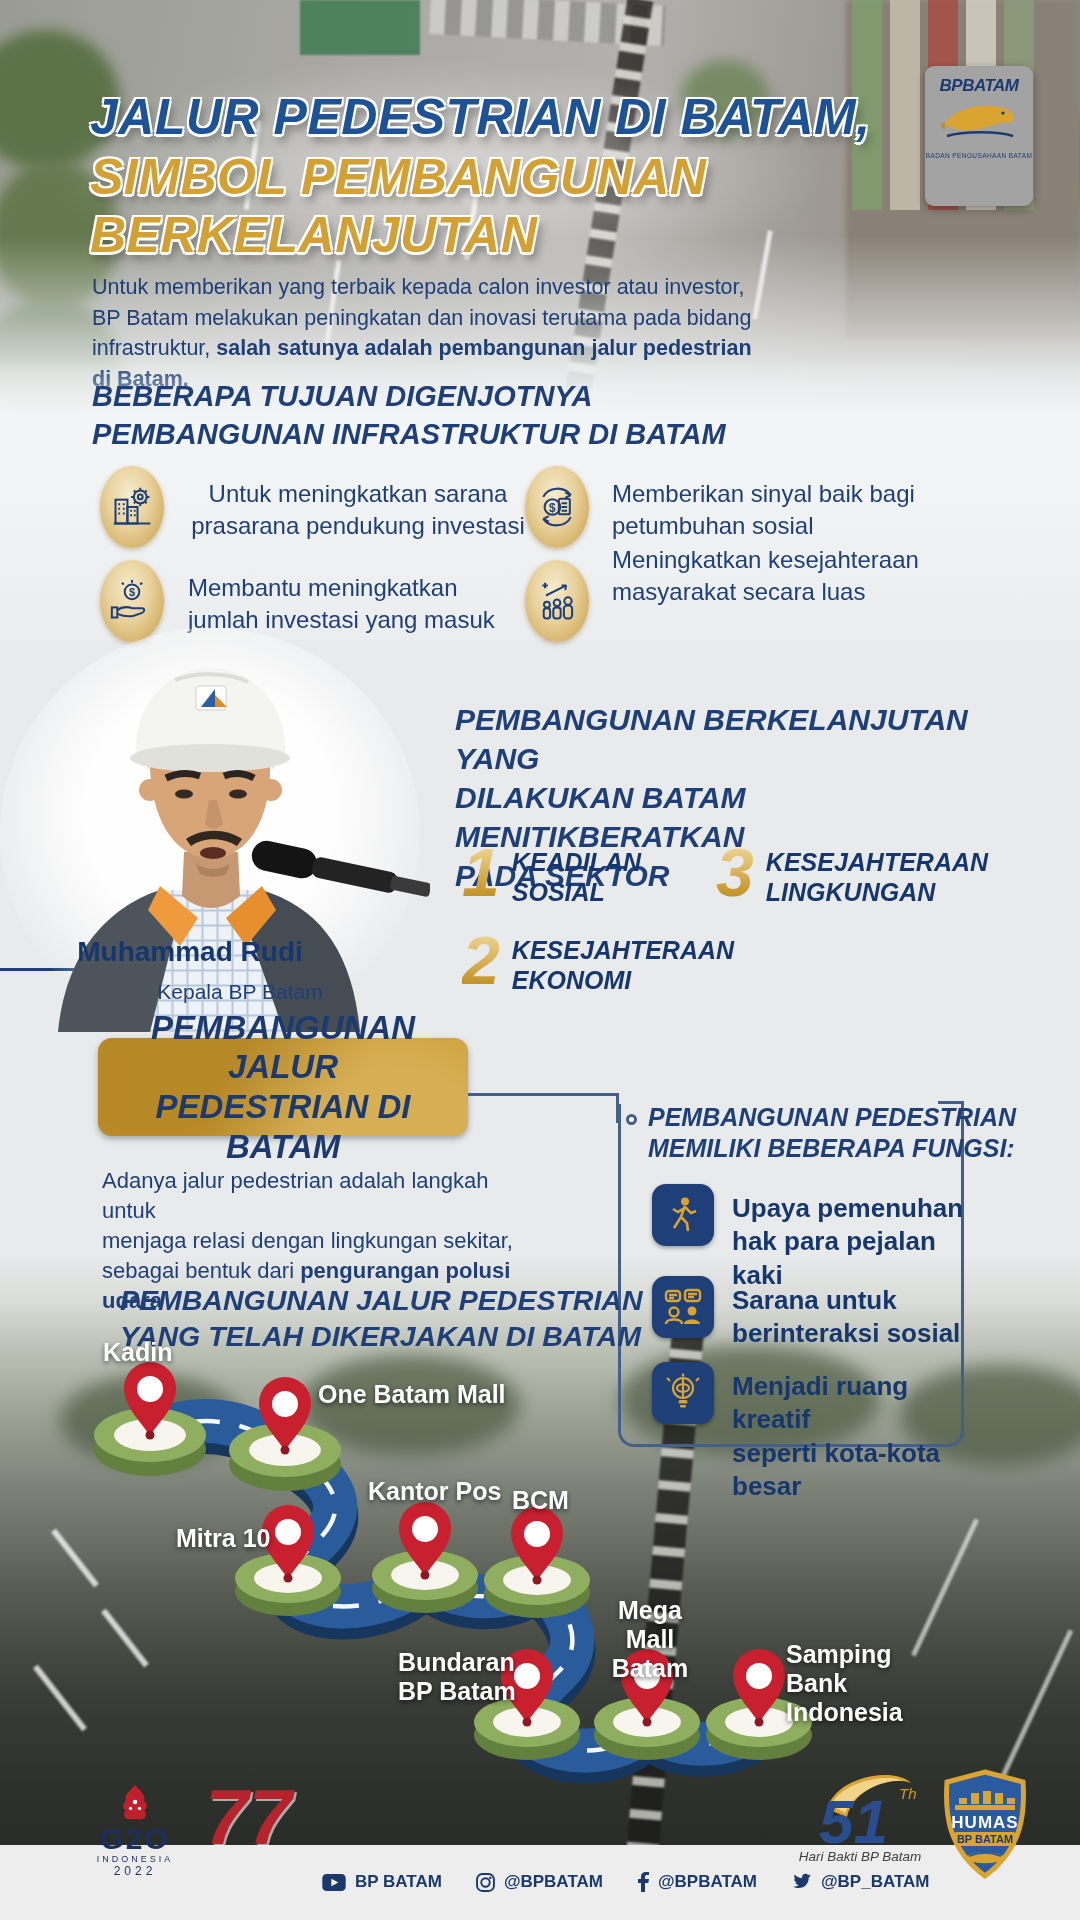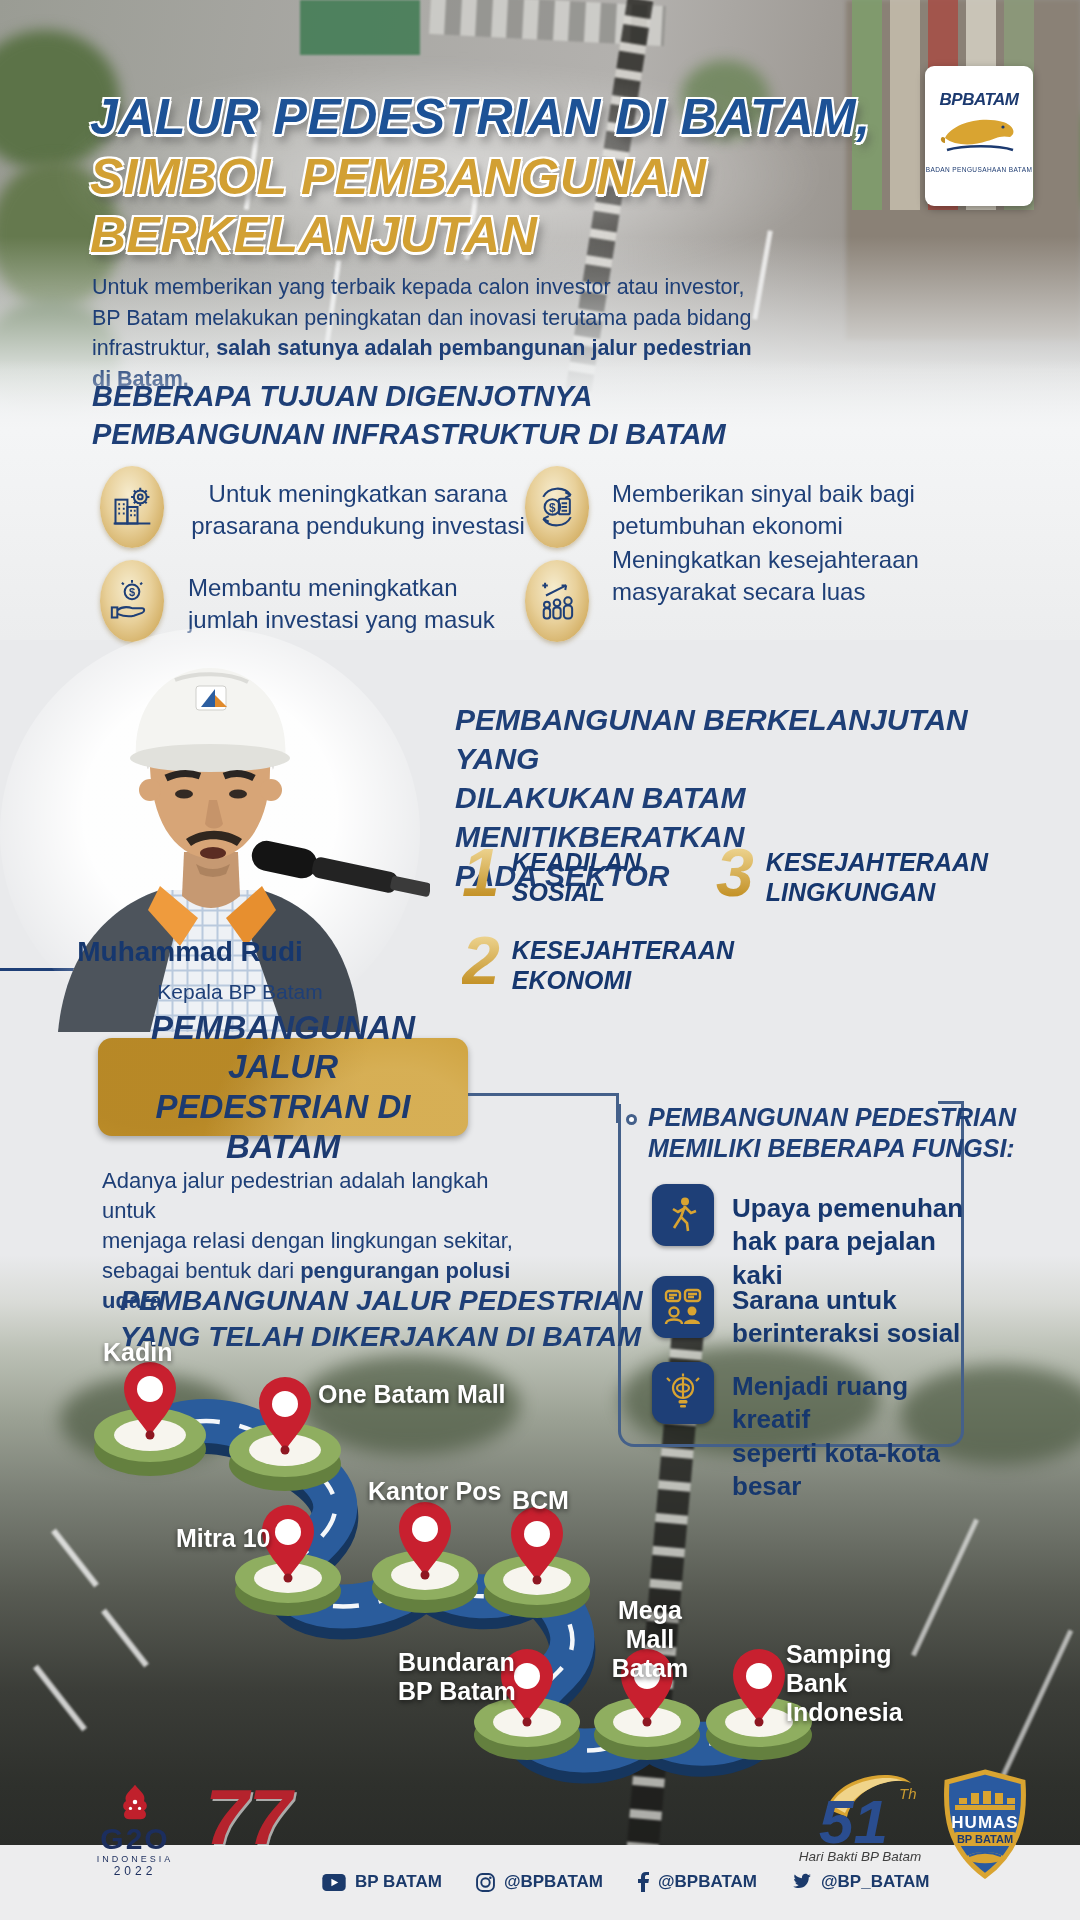--- a/index.html
+++ b/index.html
@@ -23,22 +23,22 @@
   .fade-top{position:absolute;left:0;top:0;width:1080px;height:430px;
     background:linear-gradient(180deg,rgba(238,240,241,0) 0%,rgba(238,240,241,0) 55%,rgba(238,240,241,.85) 86%,#eef0f1 100%);}
   .title-glow{position:absolute;left:50px;top:60px;width:780px;height:230px;
     background:radial-gradient(ellipse,rgba(255,255,255,.55) 0%,rgba(255,255,255,0) 70%);filter:blur(8px);}
 
   
   .title-line{position:absolute;left:90px;font-style:italic;font-weight:bold;font-size:50px;letter-spacing:.5px;
     text-shadow:-2px -2px 0 #fff,2px -2px 0 #fff,-2px 2px 0 #fff,2px 2px 0 #fff,0 3px 0 #fff,4px 7px 9px rgba(70,70,70,.55);}
   .t-blue{color:#1d5296;} .t-gold{color:#d2a033;}
   .intro{position:absolute;left:92px;top:272px;width:680px;font-size:21.5px;line-height:1.42;color:#1e3f77;}
-  .bp-card{position:absolute;left:925px;top:66px;width:108px;height:140px;background:#ffffff;border-radius:9px;
-    box-shadow:0 3px 8px rgba(0,0,0,.35);display:flex;flex-direction:column;align-items:center;padding-top:24px;box-sizing:border-box;}
+  .bp-card{position:absolute;left:925px;top:66px;width:108px;height:140px;background:#a3a3a3;border-radius:9px;
+    box-shadow:0 3px 8px rgba(0,0,0,.35);display:flex;flex-direction:column;align-items:center;padding-top:10px;box-sizing:border-box;}
   .bp-card .bp-title{font-style:italic;font-weight:bold;font-size:17px;color:#1c3a70;letter-spacing:-.5px;}
   .bp-card .bp-cap{font-size:6.5px;color:#1c3a70;letter-spacing:.4px;margin-top:4px;text-align:center;}
 
   
   .band-white{position:absolute;left:0;top:360px;width:1080px;height:280px;
     background:linear-gradient(180deg,rgba(246,247,248,0) 0%,#f4f5f6 25%,#ecedee 100%);}
   .h-display{font-style:italic;font-weight:bold;color:#1e3f77;}
   .goals-heading{position:absolute;left:92px;top:378px;font-size:29px;line-height:1.3;}
   .goal-icon{position:absolute;width:64px;height:82px;border-radius:50%;
     background:radial-gradient(ellipse at 45% 35%,#f6ecce 0%,#e8d09a 45%,#c69a42 100%);
@@ -169,21 +169,21 @@
         <path d="M39,11 l-6,-3 M39,11 l-6,3"></path>
       <path d="M39,35 A17,15 0 0,1 9,37"></path>
         <path d="M9,37 l6,3 M9,37 l6,-3"></path>
       <rect x="26" y="15" width="12" height="17" rx="2"></rect>
         <path d="M29,20h6 M29,24h6 M29,28h6"></path>
       <circle cx="19" cy="24" r="8.5"></circle>
       <text x="19" y="29" font-size="13" font-weight="bold" fill="#1e3f77" stroke="none" text-anchor="middle" font-family="Liberation Sans, sans-serif">$</text>
     </svg>
   </div>
   <div class="goal-text pre" style="left:612px;top:478px;">Memberikan sinyal baik bagi
-petumbuhan ekonomi</div>
+petumbuhan sosial</div>
 
   <div class="goal-icon" style="left:100px;top:560px;">
     <svg width="44" height="46" viewBox="0 0 48 48" fill="none" stroke="#1e3f77" stroke-width="2.2">
       <circle cx="24" cy="14" r="8"></circle>
       <text x="24" y="19" font-size="12" font-weight="bold" fill="#1e3f77" stroke="none" text-anchor="middle" font-family="Liberation Sans, sans-serif">$</text>
       <path d="M24,1v3 M13,4l2,2 M35,4l-2,2"></path>
       <path d="M8,34 C13,30 19,30 25,32 L35,32 C38,32 38,36 35,37 L26,40 C18,42 13,40 8,38"></path>
       <rect x="2" y="31" width="6" height="11"></rect>
     </svg>
   </div>

